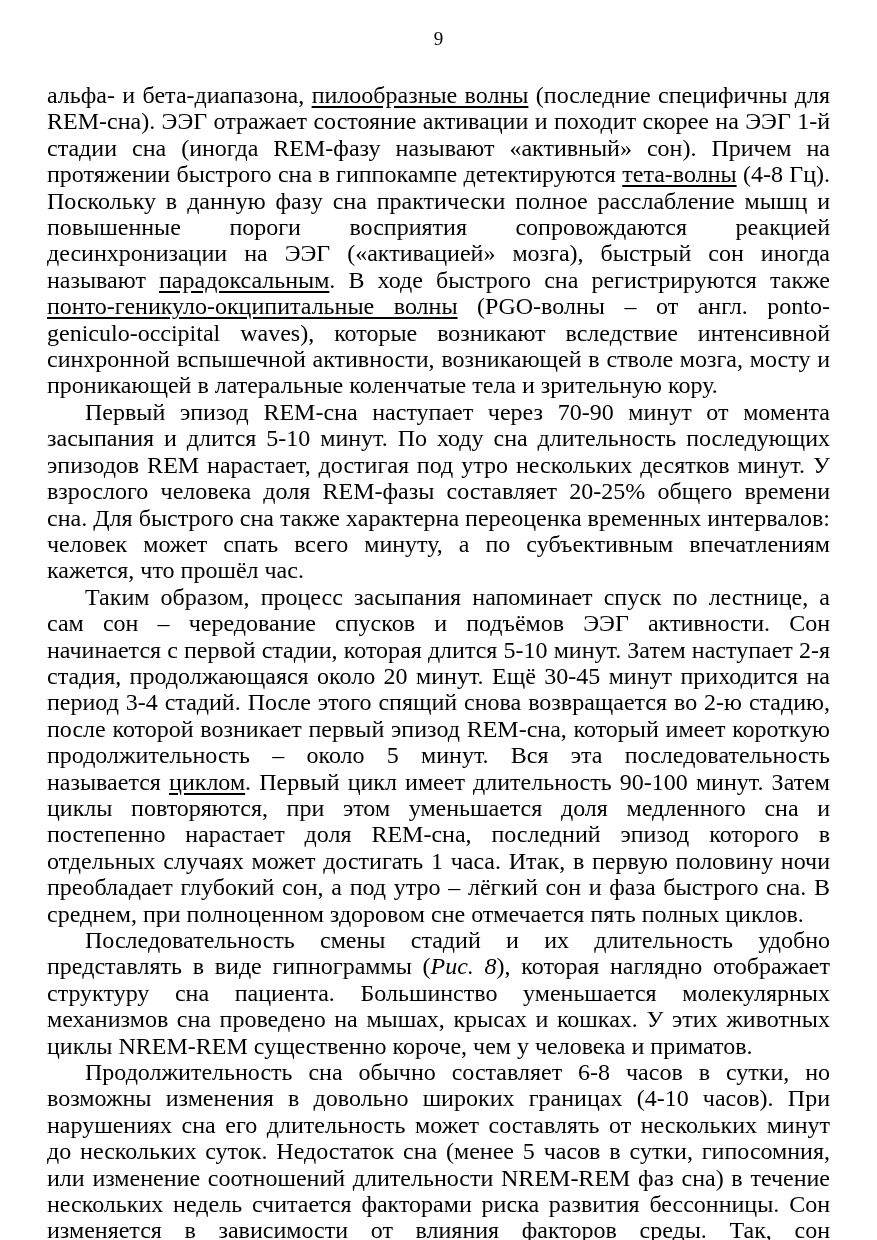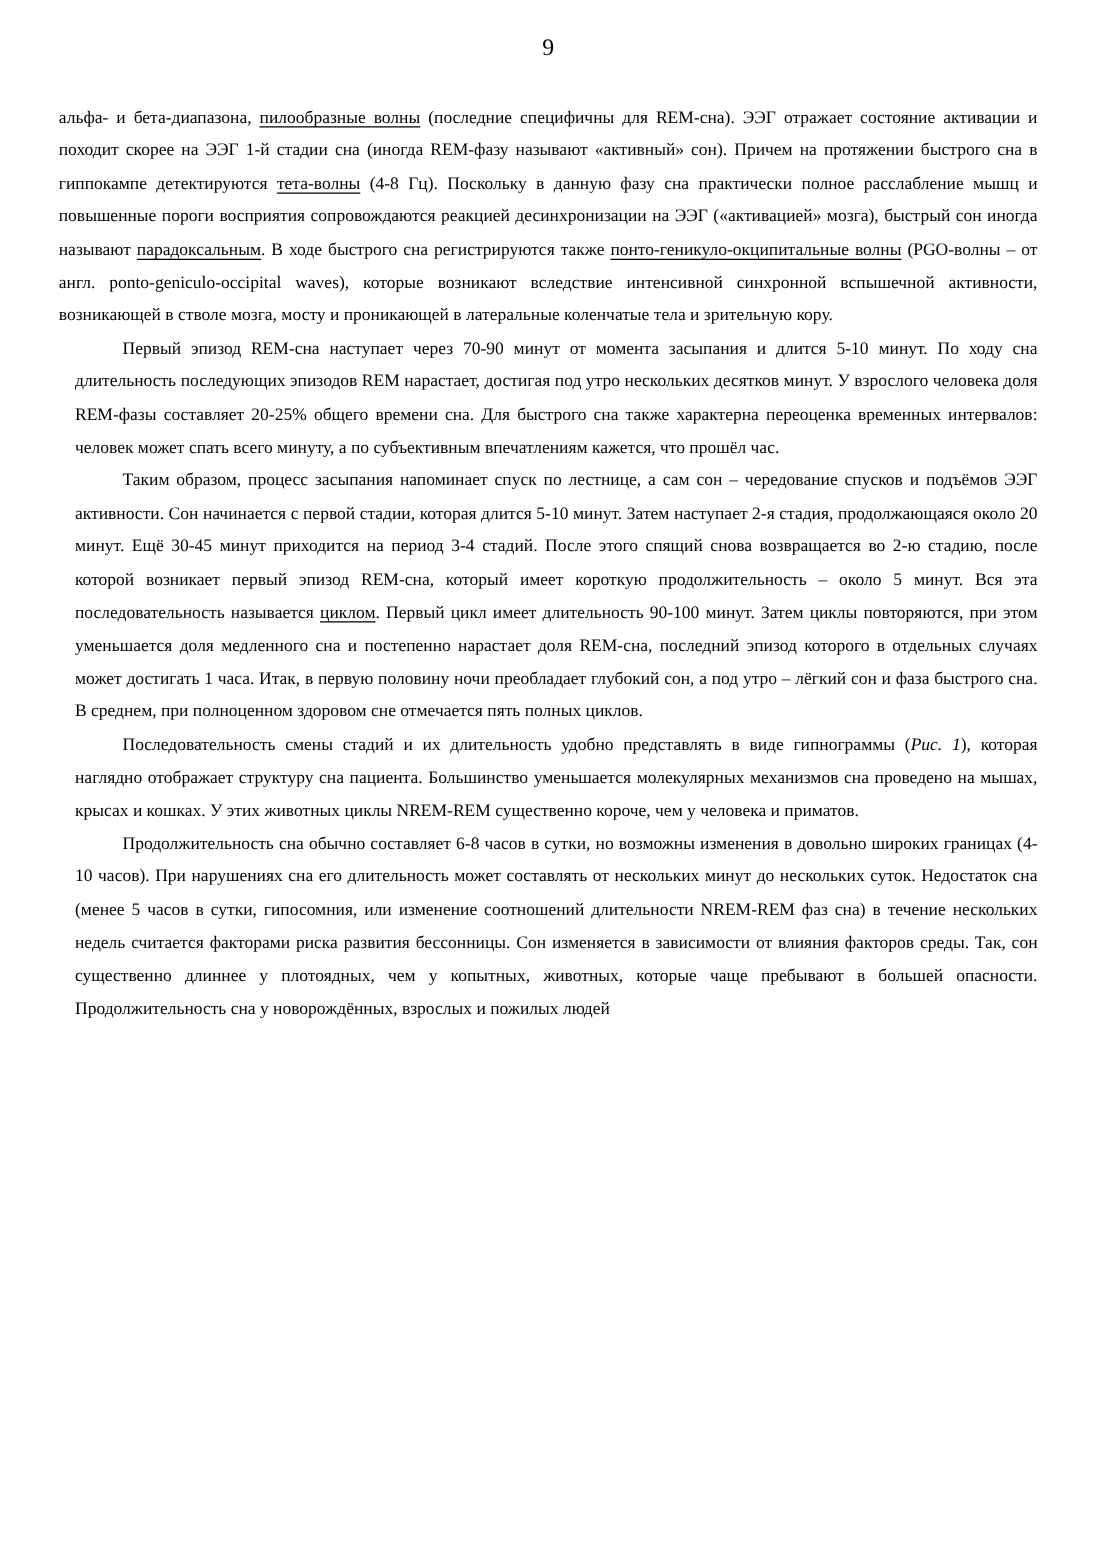--- a/index.html
+++ b/index.html
@@ -17,34 +17,34 @@
   }
   .page-number {
     text-align: center;
     font-size: 19px;
     line-height: 22px;
     margin-bottom: 32px;
   }
   .doc-body { }
   .para {
     margin: 0;
-    font-size: 14px;
+    font-size: 24px;
     line-height: 26.4px;
     text-align: justify;
     text-align-last: left;
   }
-  .para.indent { text-indent: 38px; margin-left: 13px; }
+  .para.indent { text-indent: 38px; }
   .u { text-decoration: underline; text-underline-offset: 3px; }
   .i { font-style: italic; }
 </style>
 </head>
 <body>
 
 <div class="page">
   <div class="page-number">9</div>
   <div class="doc-body" id="doc-body">
       <p class="para"><span>альфа- и бета-диапазона, </span><span class="u">пилообразные волны</span><span> (последние специфичны для REM-сна). ЭЭГ отражает состояние активации и походит скорее на ЭЭГ 1-й стадии сна (иногда REM-фазу называют «активный» сон). Причем на протяжении быстрого сна в гиппокампе детектируются </span><span class="u">тета-волны</span><span> (4-8 Гц). Поскольку в данную фазу сна практически полное расслабление мышц и повышенные пороги восприятия сопровождаются реакцией десинхронизации на ЭЭГ («активацией» мозга), быстрый сон иногда называют </span><span class="u">парадоксальным</span><span>. В ходе быстрого сна регистрируются также </span><span class="u">понто-геникуло-окципитальные волны</span><span> (PGO-волны – от англ. ponto-geniculo-occipital waves), которые возникают вследствие интенсивной синхронной вспышечной активности, возникающей в стволе мозга, мосту и проникающей в латеральные коленчатые тела и зрительную кору.</span></p>
       <p class="para indent"><span>Первый эпизод REM-сна наступает через 70-90 минут от момента засыпания и длится 5-10 минут. По ходу сна длительность последующих эпизодов REM нарастает, достигая под утро нескольких десятков минут. У взрослого человека доля REM-фазы составляет 20-25% общего времени сна. Для быстрого сна также характерна переоценка временных интервалов: человек может спать всего минуту, а по субъективным впечатлениям кажется, что прошёл час.</span></p>
       <p class="para indent"><span>Таким образом, процесс засыпания напоминает спуск по лестнице, а сам сон – чередование спусков и подъёмов ЭЭГ активности. Сон начинается с первой стадии, которая длится 5-10 минут. Затем наступает 2-я стадия, продолжающаяся около 20 минут. Ещё 30-45 минут приходится на период 3-4 стадий. После этого спящий снова возвращается во 2-ю стадию, после которой возникает первый эпизод REM-сна, который имеет короткую продолжительность – около 5 минут. Вся эта последовательность называется </span><span class="u">циклом</span><span>. Первый цикл имеет длительность 90-100 минут. Затем циклы повторяются, при этом уменьшается доля медленного сна и постепенно нарастает доля REM-сна, последний эпизод которого в отдельных случаях может достигать 1 часа. Итак, в первую половину ночи преобладает глубокий сон, а под утро – лёгкий сон и фаза быстрого сна. В среднем, при полноценном здоровом сне отмечается пять полных циклов.</span></p>
-      <p class="para indent"><span>Последовательность смены стадий и их длительность удобно представлять в виде гипнограммы (</span><span class="i">Рис. 1</span><span>), которая наглядно отображает структуру сна пациента. Большинство уменьшается молекулярных механизмов сна проведено на мышах, крысах и кошках. У этих животных циклы NREM-REM существенно короче, чем у человека и приматов.</span></p>
+      <p class="para indent"><span>Последовательность смены стадий и их длительность удобно представлять в виде гипнограммы (</span><span class="i">Рис. 8</span><span>), которая наглядно отображает структуру сна пациента. Большинство уменьшается молекулярных механизмов сна проведено на мышах, крысах и кошках. У этих животных циклы NREM-REM существенно короче, чем у человека и приматов.</span></p>
       <p class="para indent"><span>Продолжительность сна обычно составляет 6-8 часов в сутки, но возможны изменения в довольно широких границах (4-10 часов). При нарушениях сна его длительность может составлять от нескольких минут до нескольких суток. Недостаток сна (менее 5 часов в сутки, гипосомния, или изменение соотношений длительности NREM-REM фаз сна) в течение нескольких недель считается факторами риска развития бессонницы. Сон изменяется в зависимости от влияния факторов среды. Так, сон существенно длиннее у плотоядных, чем у копытных, животных, которые чаще пребывают в большей опасности. Продолжительность сна у новорождённых, взрослых и пожилых людей</span></p>
     </div>
 </div>
 
 </body></html>

